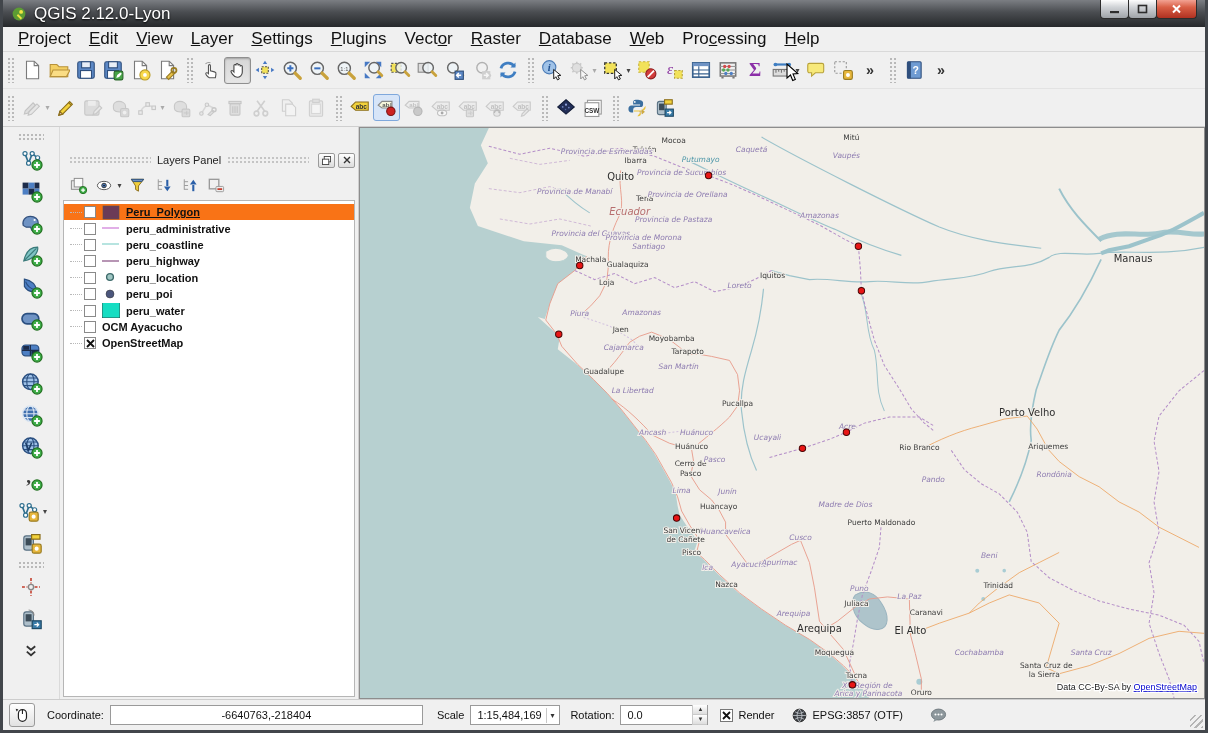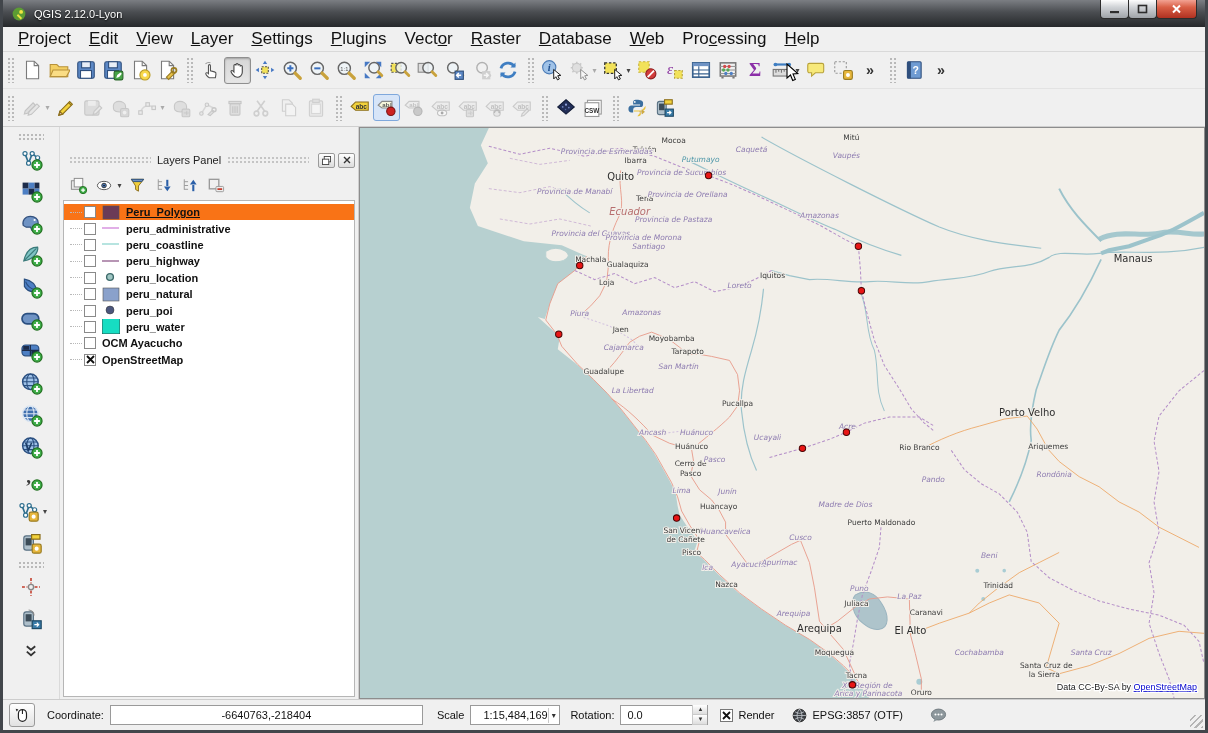--- a/index.html
+++ b/index.html
@@ -3,21 +3,21 @@
 <meta charset="utf-8">
 <style>
   * { margin:0; padding:0; box-sizing:border-box; }
   html,body { background:#888; }
   body { font-family:"Liberation Sans", sans-serif; }
   #window { position:relative; width:1208px; height:733px; background:#f0f0f0;
     border:3px solid #42464b; border-top:none; overflow:hidden; display:flex; flex-direction:column; }
   
   #titlebar { height:27px; flex:0 0 27px; background:linear-gradient(#7b7e83,#4a4d51 45%,#26282b);
     display:flex; align-items:center; padding-left:8px; position:relative; }
-  #titlebar .ttl { color:#fff; font-size:11px; margin-left:7px; text-shadow:0 1px 2px #000; }
+  #titlebar .ttl { color:#fff; font-size:17px; margin-left:7px; text-shadow:0 1px 2px #000; }
   .winbtns { position:absolute; right:8px; top:0; display:flex; }
   .winbtn { width:29px; height:19px; border:1px solid #2c2c2c; border-top:none;
     background:linear-gradient(#fdfdfd,#cfd2d6 40%,#9fa3a8); display:flex; align-items:center; justify-content:center;
     border-radius:0 0 4px 4px; margin-left:-1px; }
   .winbtn.close { width:41px; background:linear-gradient(#f2a293,#d95f46 40%,#b03121); }
   
   #menubar { height:25px; flex:0 0 25px; background:#f0f0f0; border-bottom:1px solid #d9d9d9;
     display:flex; align-items:center; padding-left:6px; }
   .menuitem { font-size:17px; color:#111; padding:3px 9px; border-radius:2px; }
   .menuitem u { text-decoration:underline; }
@@ -67,21 +67,21 @@
   #mapsvg { position:absolute; inset:0; width:100%; height:100%; }
   
   #statusbar { height:31px; flex:0 0 31px; background:#f0f0f0; border-top:1px solid #cdcdcd;
     display:flex; align-items:center; padding:0 6px; font-size:11px; color:#111; position:relative; }
   .sbtn { width:26px; height:24px; border:1px solid #9a9a9a; border-radius:3px; background:linear-gradient(#fff,#e2e2e2);
     display:flex; align-items:center; justify-content:center; margin-right:8px; }
   .slabel { margin:0 6px 0 4px; }
   .sfield { background:#fff; border:1px solid #9a9a9a; height:20px; display:flex; align-items:center; justify-content:center;
     font-size:11px; color:#111; }
   #coordfield { width:313px; }
-  #scalefield { width:90px; justify-content:space-between; padding:0 2px 0 12px; }
+  #scalefield { width:90px; justify-content:space-between; padding:0 2px 0 6px; }
   #scalefield .da { font-size:8px; color:#333; border-left:1px solid #c9c9c9; padding:3px 3px; }
   #rotfield { width:88px; justify-content:space-between; padding-left:6px; }
   .spinners { display:flex; flex-direction:column; border-left:1px solid #c9c9c9; }
   .spinners span { font-size:6px; line-height:9px; padding:0 4px; color:#333; background:linear-gradient(#fff,#ddd); border-bottom:1px solid #c9c9c9; }
   .rchk { width:13px; height:13px; border:1px solid #777; background:#fff; display:flex; align-items:center; justify-content:center; margin:0 5px 0 12px; }
   #grip { position:absolute; right:2px; bottom:2px; width:13px; height:13px;
     background:repeating-linear-gradient(135deg, transparent 0 3px, #b5b5b5 3px 4.5px); }
   
   #cursor { position:absolute; z-index:50; pointer-events:none; }
 </style>
@@ -1110,30 +1110,20 @@
           </div>
           <div class="lrow">
             <span class="guide"></span>
             <span class="cbx"></span>
             <span class="swatch">
               <svg width="18" height="15" viewBox="0 0 18 15">
                 <circle cx="8" cy="7" r="3.4" fill="#9fc6c3" stroke="#3d6a6a" stroke-width="1.4"></circle>
               </svg>
             </span>
             <span class="lname">peru_location</span>
-          </div>
-          <div class="lrow">
-            <span class="guide"></span>
-            <span class="cbx"></span>
-            <span class="swatch">
-              <svg width="18" height="15" viewBox="0 0 18 15">
-                <rect x="1" y="1" width="16" height="13" fill="#8aa1cb" stroke="#555" stroke-width=".6"></rect>
-              </svg>
-            </span>
-            <span class="lname">peru_natural</span>
           </div>
           <div class="lrow">
             <span class="guide"></span>
             <span class="cbx"></span>
             <span class="swatch">
               <svg width="18" height="15" viewBox="0 0 18 15">
                 <circle cx="8" cy="7" r="4" fill="#4b567c" stroke="#333" stroke-width=".5"></circle>
               </svg>
             </span>
             <span class="lname">peru_poi</span>

